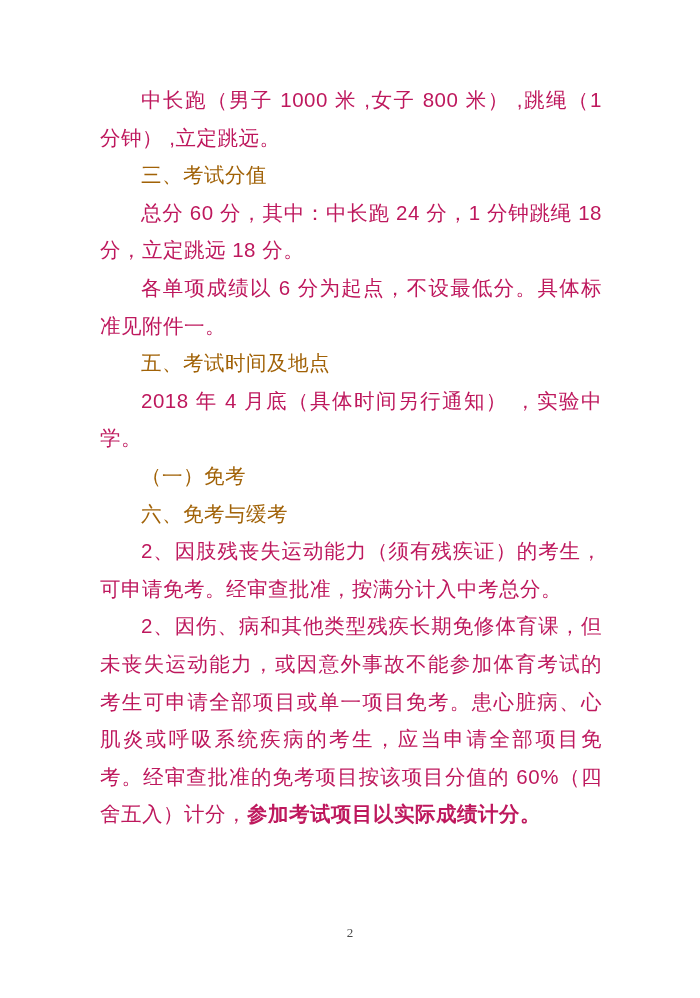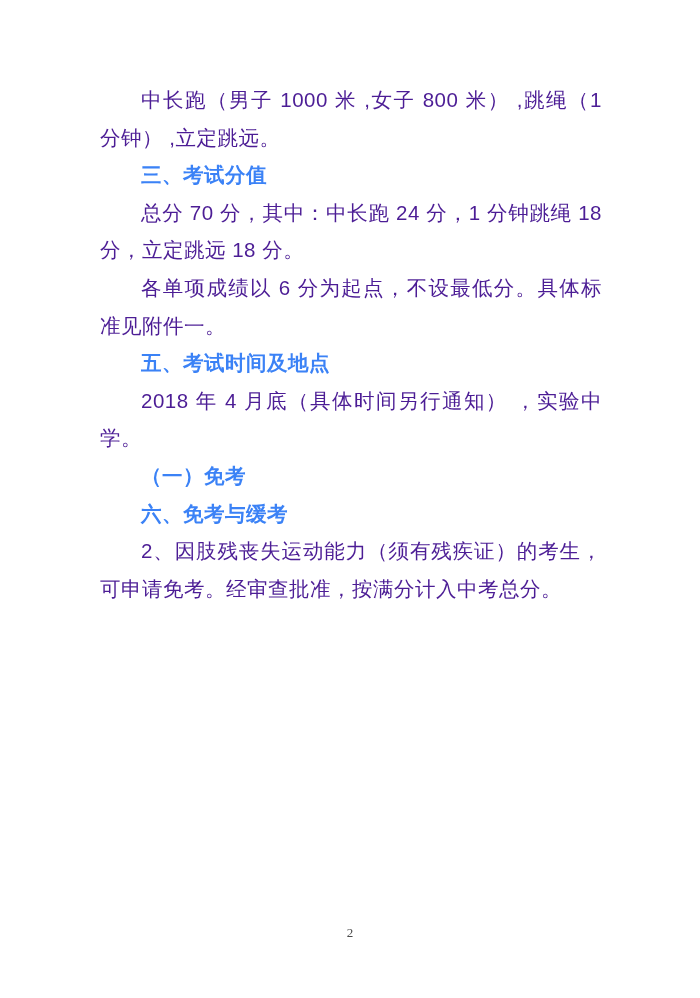--- a/index.html
+++ b/index.html
@@ -18,30 +18,30 @@
   .content {
     position: absolute;
     left: 100px;
     top: 81px;
     width: 502px;
   }
   .para {
     margin: 0;
     font-size: 20.5px;
     line-height: 37.6px;
-    color: #4c1d95;
+    color: #be185d;
     text-align: justify;
     text-justify: inter-character;
     text-indent: 2em;
     letter-spacing: 0.5px;
     word-break: break-all;
   }
   .heading {
-    font-weight: 700;
-    color: #3b82f6;
+    font-weight: 400;
+    color: #a16207;
   }
   .bold {
     font-weight: 700;
   }
   .footer {
     position: absolute;
     left: 0;
     right: 0;
     top: 925px;
     text-align: center;
@@ -53,33 +53,34 @@
 </head>
 <body>
 
 <div class="page">
   <div class="content">
 
     <p class="para">中长跑（男子 1000 米 ,女子 800 米） ,跳绳（1 分钟） ,立定跳远。</p>
 
     <p class="para heading">三、考试分值</p>
 
-    <p class="para">总分 70 分，其中：中长跑 24 分，1 分钟跳绳 18 分，立定跳远 18 分。</p>
+    <p class="para">总分 60 分，其中：中长跑 24 分，1 分钟跳绳 18 分，立定跳远 18 分。</p>
 
     <p class="para">各单项成绩以 6 分为起点，不设最低分。具体标准见附件一。</p>
 
 
 
     <p class="para heading">五、考试时间及地点</p>
 
     <p class="para">2018 年 4 月底（具体时间另行通知） ，实验中学。</p>
 
     <p class="para heading">（一）免考</p>
 
     <p class="para heading">六、免考与缓考</p>
 
     <p class="para">2、因肢残丧失运动能力（须有残疾证）的考生，可申请免考。经审查批准，按满分计入中考总分。</p>
 
+    <p class="para"><span>2、因伤、病和其他类型残疾长期免修体育课，但未丧失运动能力，或因意外事故不能参加体育考试的考生可申请全部项目或单一项目免考。患心脏病、心肌炎或呼吸系统疾病的考生，应当申请全部项目免考。经审查批准的免考项目按该项目分值的 60%（四舍五入）计分，</span><span class="bold">参加考试项目以实际成绩计分。</span></p>
 
   </div>
 
   <div class="footer">2</div>
 </div>
 
 </body></html>

